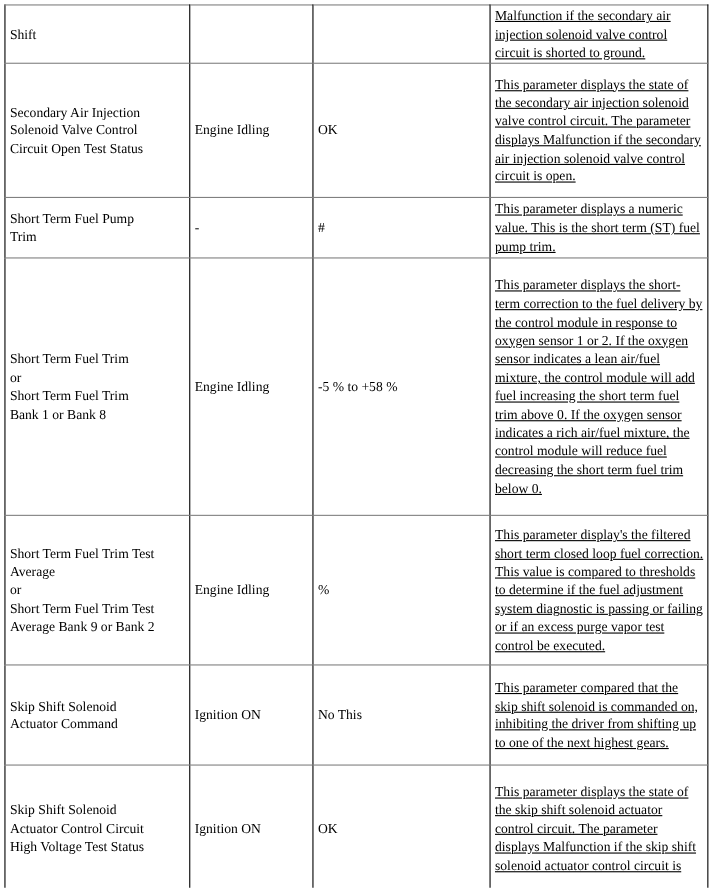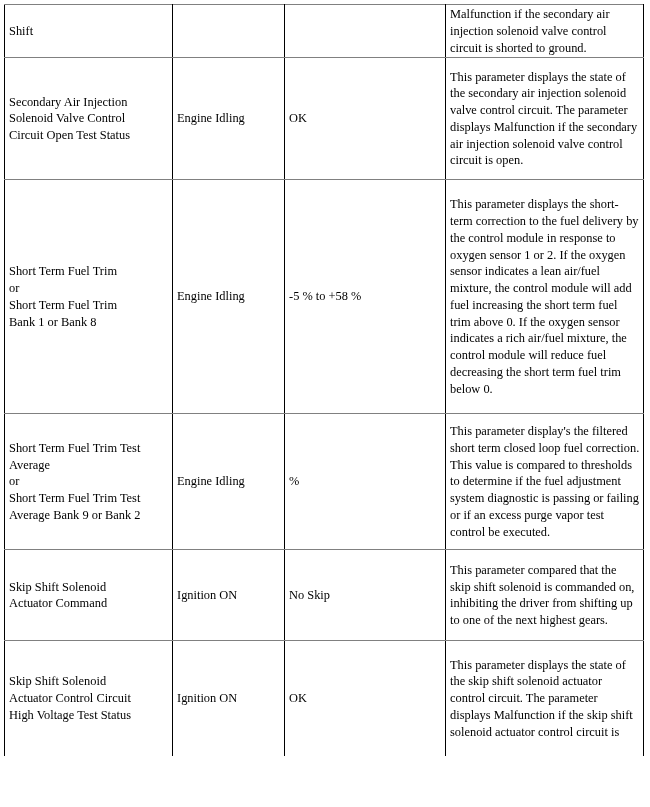--- a/index.html
+++ b/index.html
@@ -62,20 +62,21 @@
   }
 
   td .cell-text {
     display: block;
     white-space: pre-line;
   }
 
   td.col-desc {
     padding-left: 5px;
     padding-right: 2px;
+    text-decoration: underline;
   }
   td.col-desc .cell-text {
     white-space: normal;
   }
 
   td.col-name .cell-text,
   td.col-cond .cell-text,
   td.col-val .cell-text {
     white-space: pre-line;
   }
@@ -128,20 +129,35 @@
             <span class="cell-text">Engine Idling</span>
           </td>
         <td class="col-val">
             <span class="cell-text">OK</span>
           </td>
         <td class="col-desc">
             <span class="cell-text">This parameter displays the state of the secondary air injection solenoid valve control circuit. The parameter displays Malfunction if the secondary air injection solenoid valve control circuit is open.</span>
           </td>
       </tr>
 
+      <tr class="r2">
+        <td class="col-name">
+            <span class="cell-text">Short Term Fuel Pump
+Trim</span>
+          </td>
+        <td class="col-cond">
+            <span class="cell-text">-</span>
+          </td>
+        <td class="col-val">
+            <span class="cell-text">#</span>
+          </td>
+        <td class="col-desc">
+            <span class="cell-text">This parameter displays a numeric value. This is the short term (ST) fuel pump trim.</span>
+          </td>
+      </tr>
 
       <tr class="r3">
         <td class="col-name">
             <span class="cell-text">Short Term Fuel Trim
 or
 Short Term Fuel Trim
 Bank 1 or Bank 8</span>
           </td>
         <td class="col-cond">
             <span class="cell-text">Engine Idling</span>
@@ -175,21 +191,21 @@
 
       <tr class="r5">
         <td class="col-name">
             <span class="cell-text">Skip Shift Solenoid
 Actuator Command</span>
           </td>
         <td class="col-cond">
             <span class="cell-text">Ignition ON</span>
           </td>
         <td class="col-val">
-            <span class="cell-text">No Skip</span>
+            <span class="cell-text">No This</span>
           </td>
         <td class="col-desc">
             <span class="cell-text">This parameter compared that the skip shift solenoid is commanded on, inhibiting the driver from shifting up to one of the next highest gears.</span>
           </td>
       </tr>
 
       <tr class="r6 row-last">
         <td class="col-name">
             <span class="cell-text">Skip Shift Solenoid
 Actuator Control Circuit

